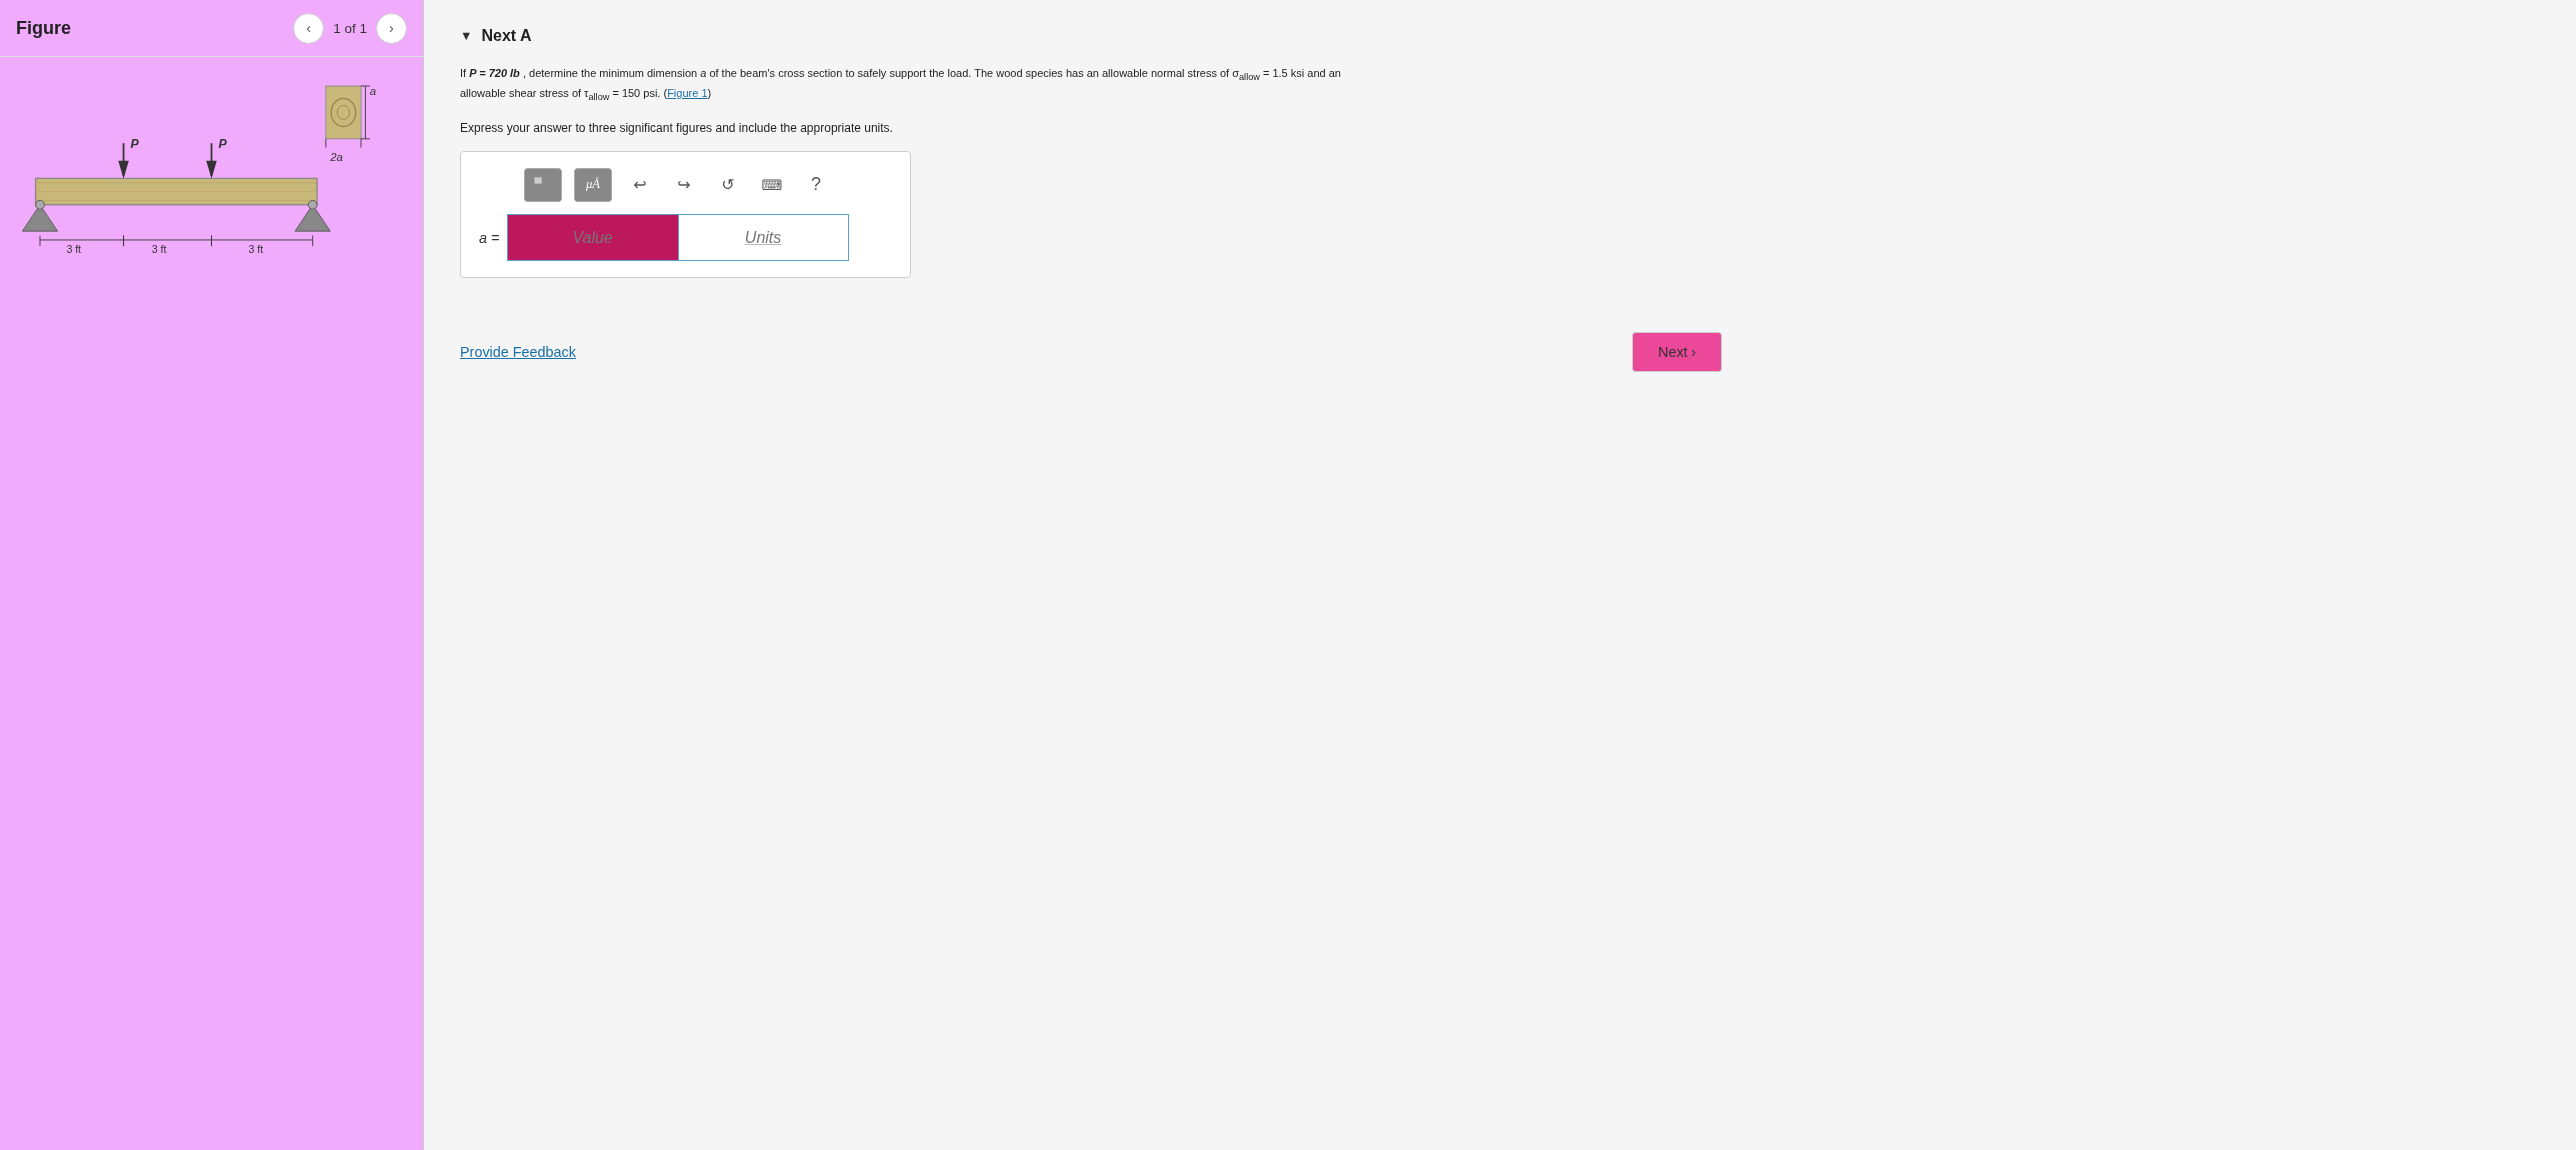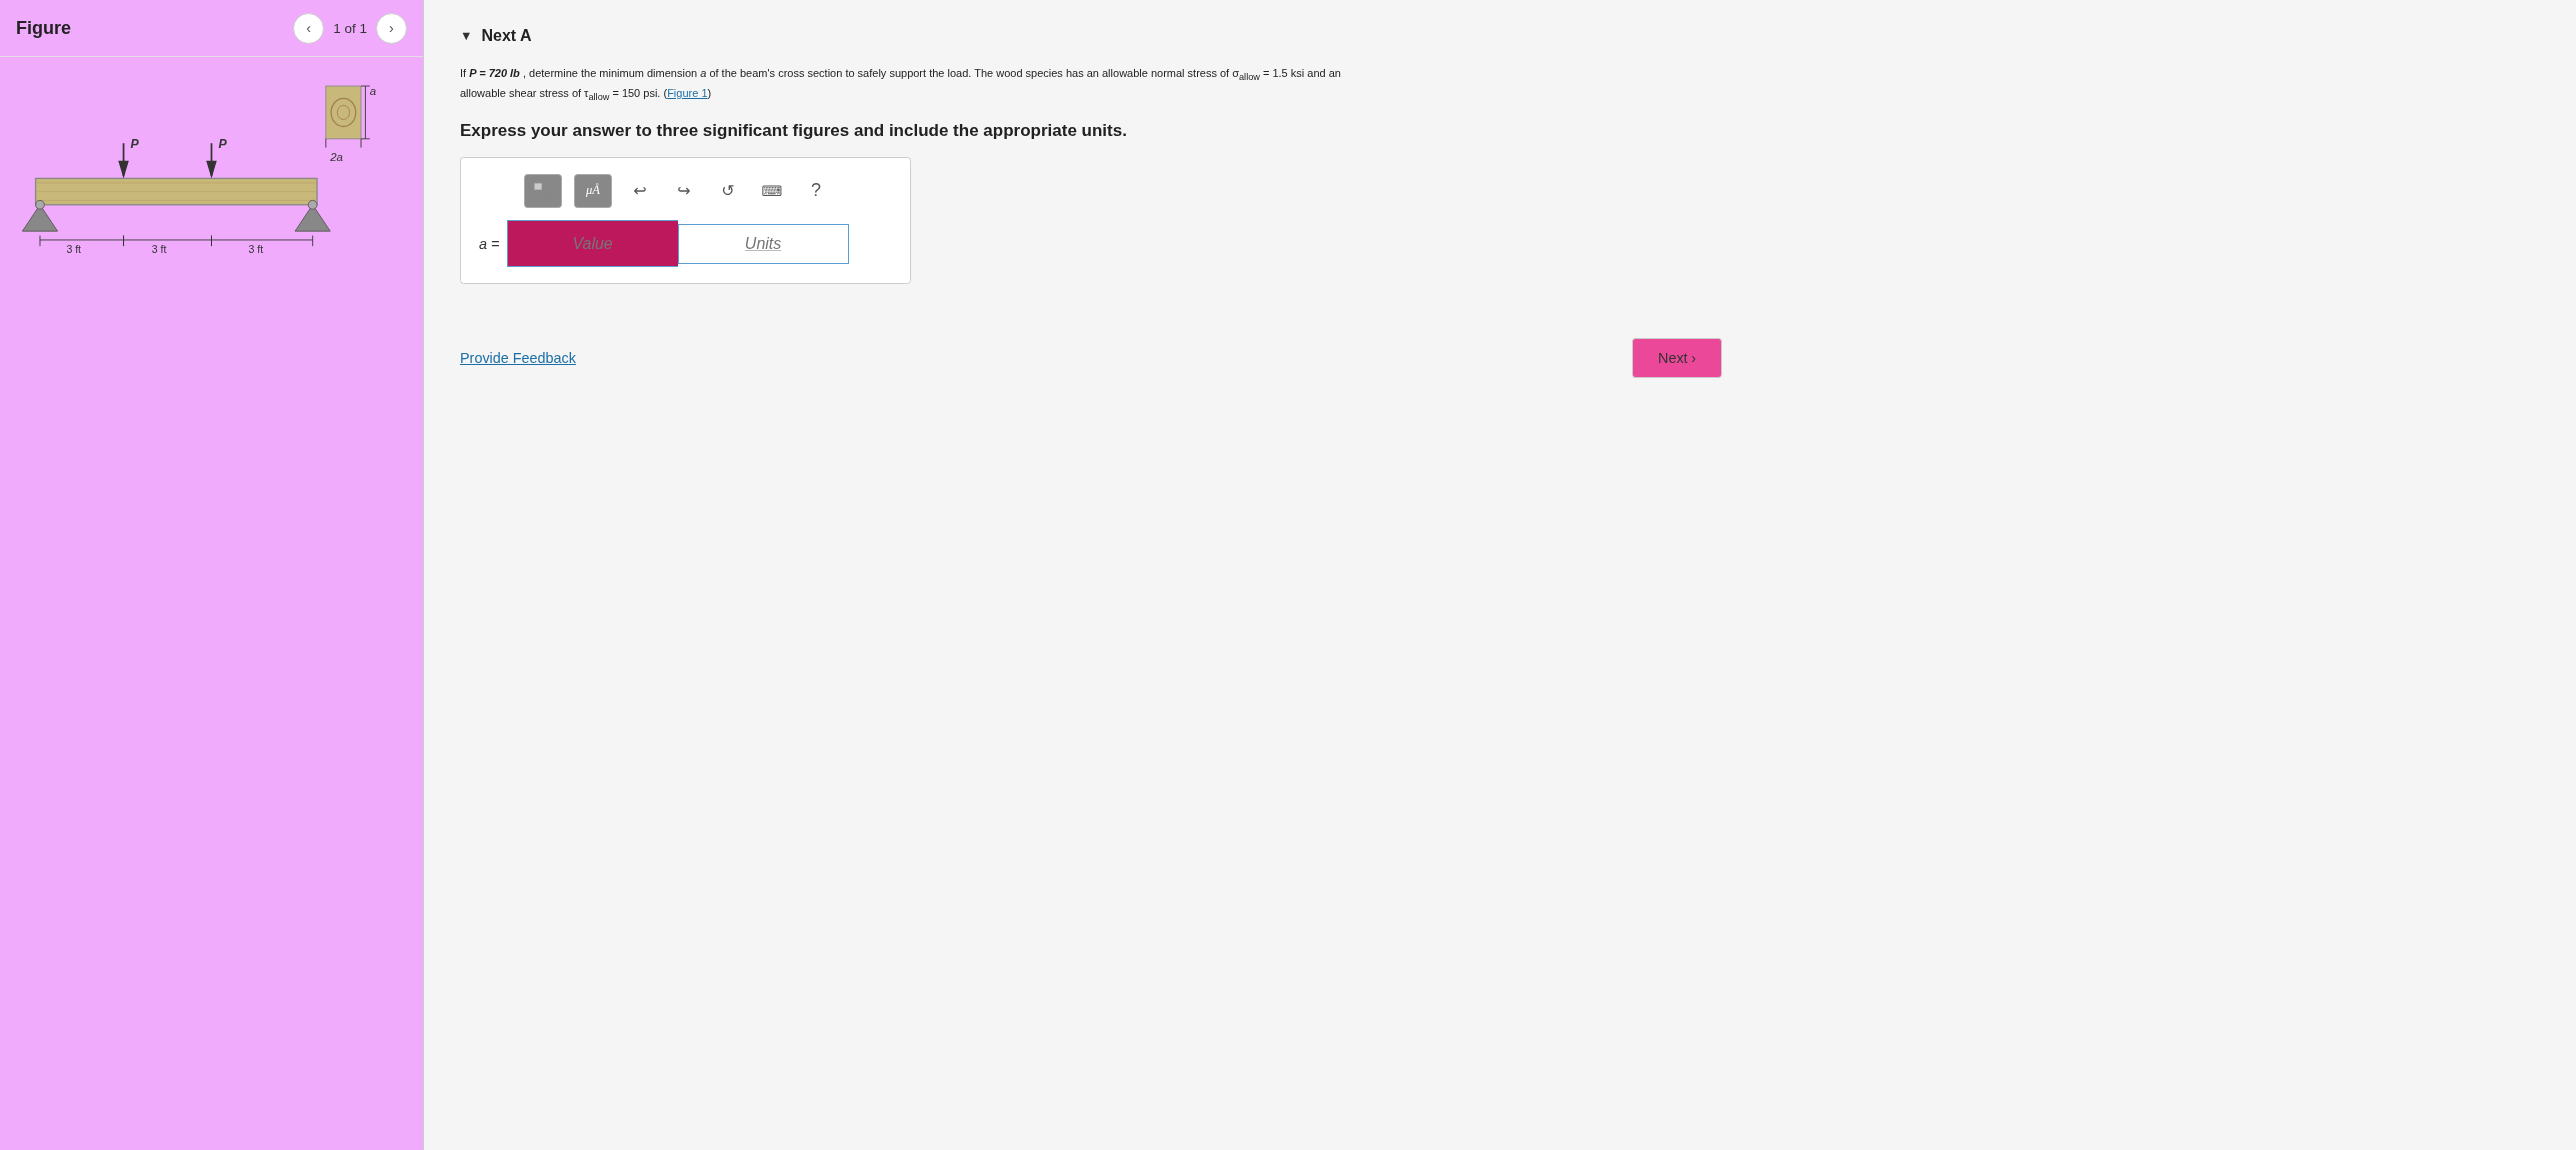--- a/index.html
+++ b/index.html
@@ -107,22 +107,22 @@
       max-width: 901px;
     }
 
     .problem-text .figure-link {
       color: #1a6fa8;
       text-decoration: underline;
       cursor: pointer;
     }
 
     .express-text {
-      font-size: 17px;
-      font-weight: bold;
+      font-size: 12px;
+      font-weight: normal;
       color: #222;
       margin-bottom: 16px;
     }
 
     
     .answer-container {
       background: #fff;
       border: 0.9px solid #ccc;
       border-radius: 3.6px;
       padding: 16px 18px;
@@ -209,21 +209,21 @@
       font-style: italic;
       color: #bbb;
       padding: 0 10.8px;
       outline: none;
       background: #be185d;
       text-align: center;
     }
 
     .units-input {
       width: 171px;
-      height: 40px;
+      height: 47px;
       border: 0.9px solid #5a9fd4;
       font-size: 16px;
       font-style: italic;
       color: #bbb;
       padding: 0 10.8px;
       outline: none;
       background: #fff;
       text-align: center;
       text-decoration: underline;
     }

